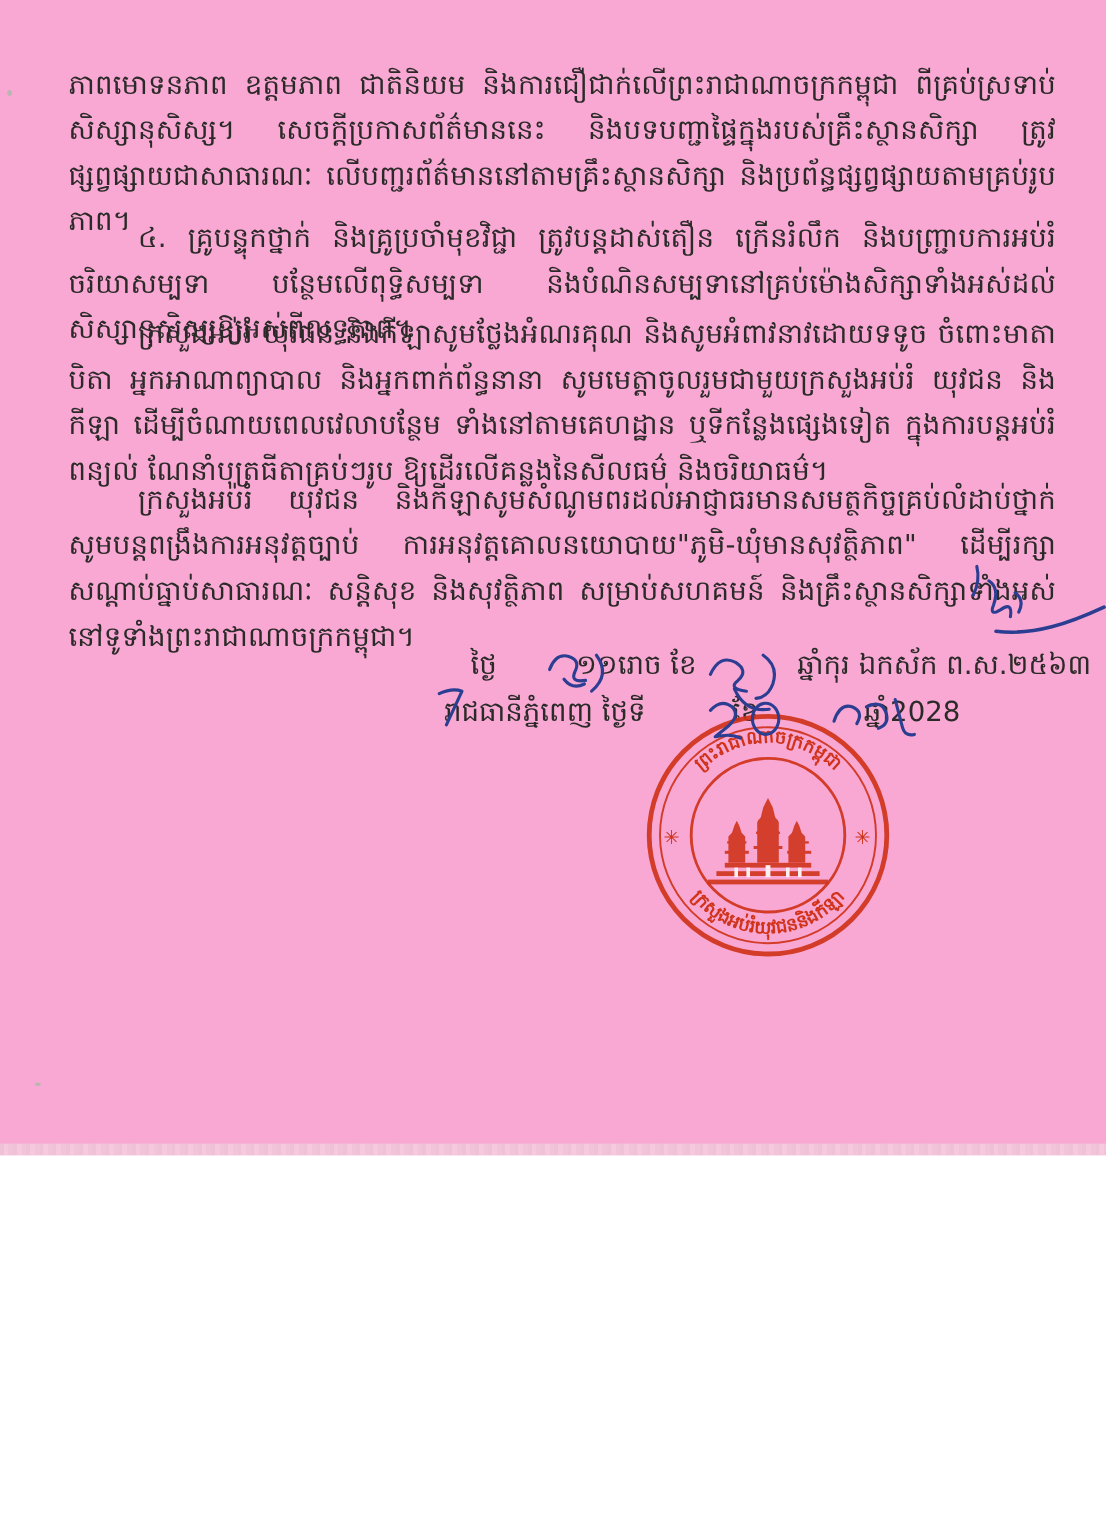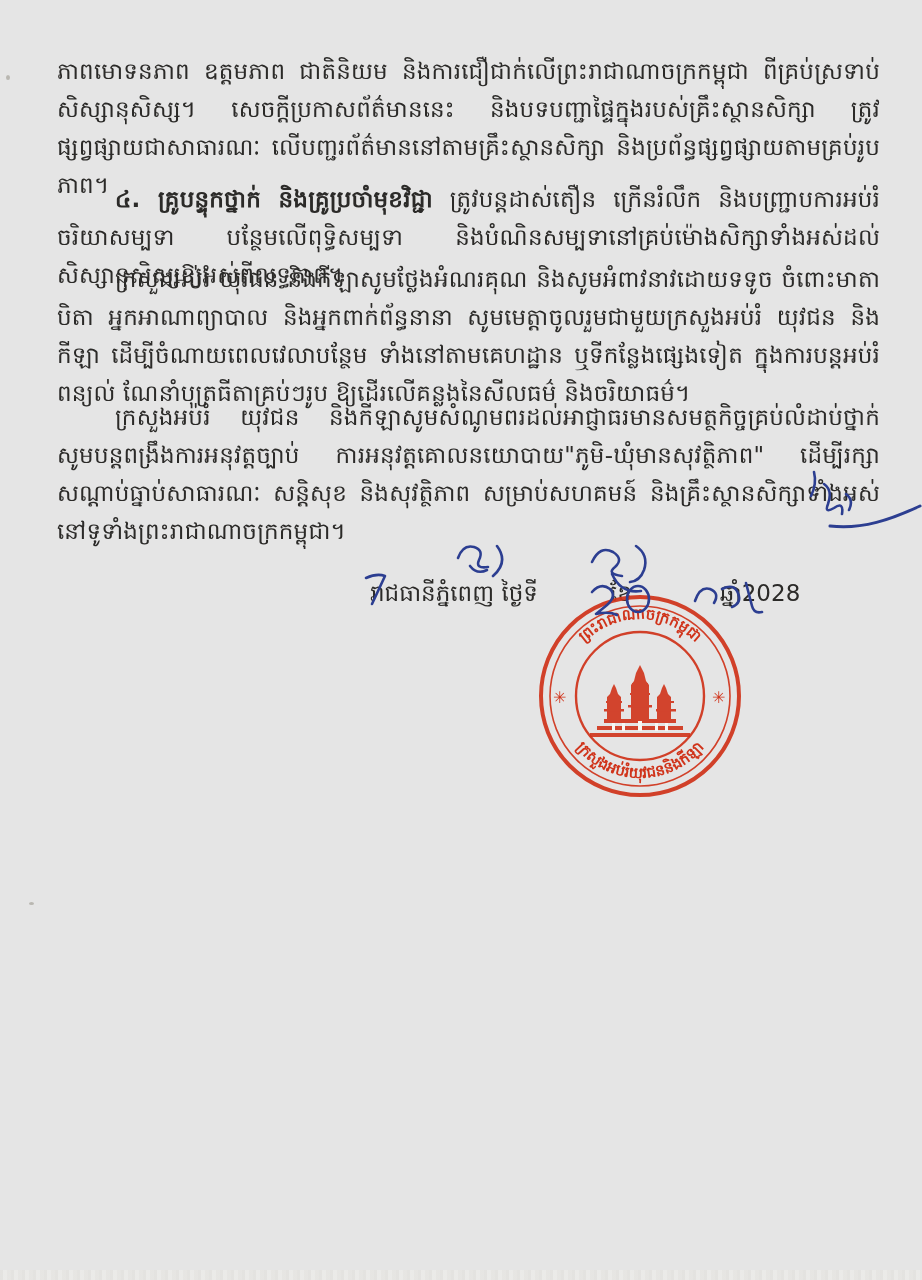--- a/index.html
+++ b/index.html
@@ -1,19 +1,19 @@
 <!DOCTYPE html>
 <html><head>
 <meta charset="utf-8">
 <style>
   html,body{margin:0;padding:0;}
   .page{
     position:relative;
-    width:922px;height:1280px;
-    background:#e5e5e5;
+    width:922px;height:963px;
+    background:#f9a8d4;
     overflow:hidden;
     font-family:"DejaVu Sans", sans-serif;
     color:#2b2a28;
   }
   
   .page::after{
     content:"";
     position:absolute;left:0;bottom:0;width:100%;height:10px;
     background:repeating-linear-gradient(90deg,#e2e0da 0 3px,#f2f1ec 3px 7px,#e8e6e0 7px 11px);
     opacity:.45;
@@ -21,21 +21,21 @@
   }
   .speck{position:absolute;background:#b9b7b1;border-radius:50%;}
   .para{
     position:absolute;left:57px;width:823px;
     font-size:23px;line-height:38px;
     text-align:justify;
     letter-spacing:.2px;
     color:#2b2a28;
   }
   .indent{text-indent:58px;}
-  .lead-bold{font-weight:bold;margin-top:12px;}
+  .lead-bold{font-weight:normal;margin-top:12px;}
   .date-block{
     position:absolute;
     font-size:23px;color:#2b2a28;
     white-space:nowrap;
   }
   .date-row{display:flex;align-items:baseline;}
   .hand-gap{display:inline-block;}
   .gap-day{width:66px;}
   .gap-month1{width:84px;}
   .gap-daynum{width:72px;}
@@ -66,20 +66,29 @@
   </div>
 
   <div class="para indent" style="top:398px;">
     <span>ក្រសួងអប់រំ យុវជន និងកីឡាសូមសំណូមពរដល់អាជ្ញាធរមានសមត្ថកិច្ចគ្រប់លំដាប់ថ្នាក់ សូមបន្តពង្រឹងការអនុវត្តច្បាប់ ការអនុវត្តគោលនយោបាយ"ភូមិ-ឃុំមានសុវត្ថិភាព" ដើម្បីរក្សាសណ្តាប់ធ្នាប់សាធារណៈ សន្តិសុខ និងសុវត្ថិភាព សម្រាប់សហគមន៍ និងគ្រឹះស្ថានសិក្សាទាំងអស់ នៅទូទាំងព្រះរាជាណាចក្រកម្ពុជា។</span>
   </div>
 
   <div class="para indent" style="top:260px;">
     <span>ក្រសួងអប់រំ យុវជន និងកីឡាសូមថ្លែងអំណរគុណ និងសូមអំពាវនាវដោយទទូច ចំពោះមាតាបិតា អ្នកអាណាព្យាបាល និងអ្នកពាក់ព័ន្ធនានា សូមមេត្តាចូលរួមជាមួយក្រសួងអប់រំ យុវជន និងកីឡា ដើម្បីចំណាយពេលវេលាបន្ថែម ទាំងនៅតាមគេហដ្ឋាន ឬទីកន្លែងផ្សេងទៀត ក្នុងការបន្តអប់រំ ពន្យល់ ណែនាំបុត្រធីតាគ្រប់ៗរូប ឱ្យដើរលើគន្លងនៃសីលធម៌ និងចរិយាធម៌។</span>
   </div>
 
+  <div class="date-block" style="top:540px;left:392px;">
+    <span class="date-row">
+      <span>ថ្ងៃ</span>
+      <span class="hand-gap gap-day"></span>
+      <span>១១រោច ខែ</span>
+      <span class="hand-gap gap-month1"></span>
+      <span>ឆ្នាំកុរ ឯកស័ក ព.ស.២៥៦៣</span>
+    </span>
+  </div>
 
   <div class="date-block" style="top:579px;left:370px;">
     <span class="date-row">
       <span>រាជធានីភ្នំពេញ ថ្ងៃទី</span>
       <span class="hand-gap gap-daynum"></span>
       <span>ខែ</span>
       <span class="hand-gap gap-month2"></span>
       <span>ឆ្នាំ2028</span>
     </span>
   </div>

